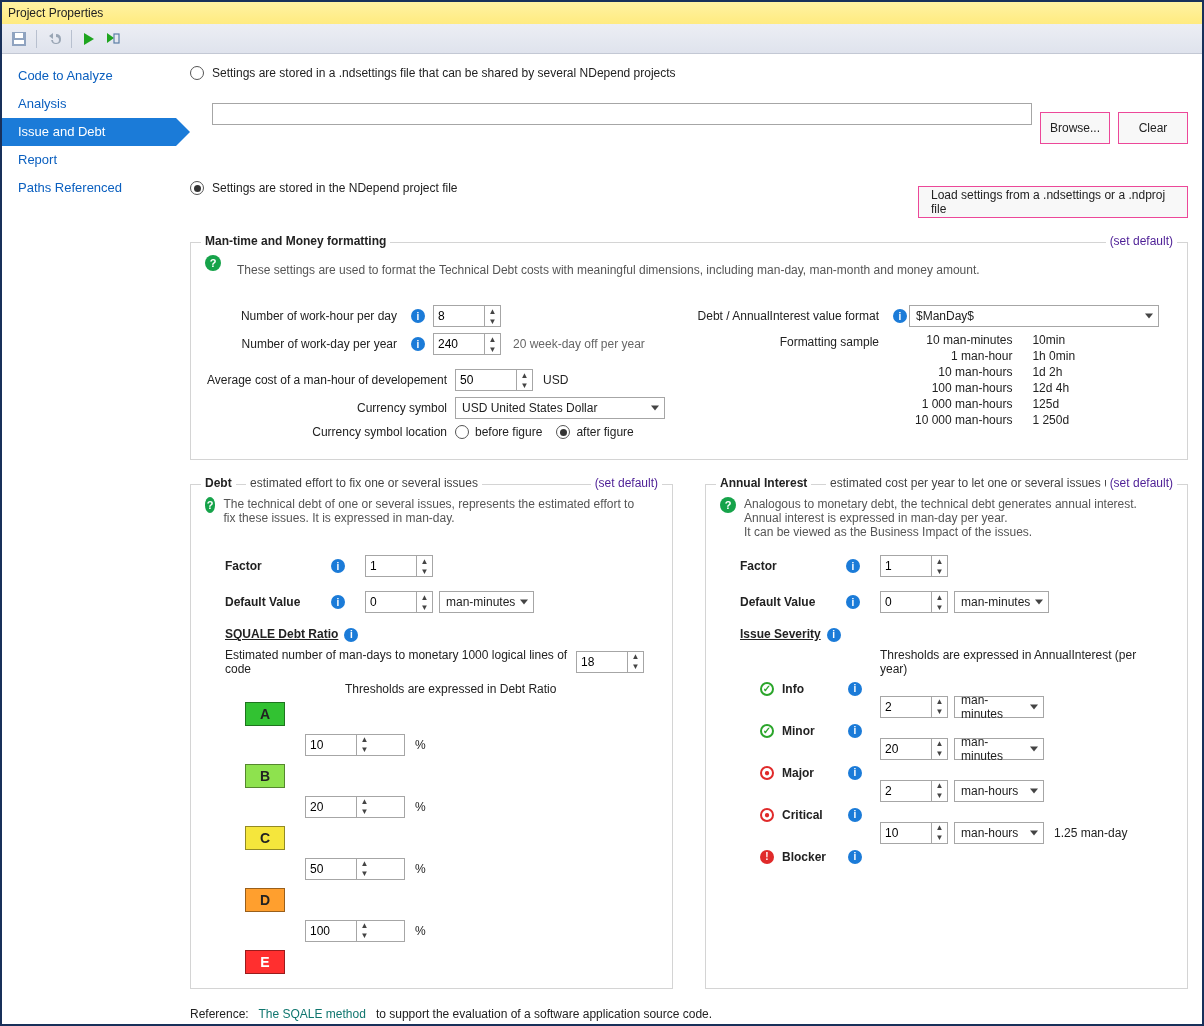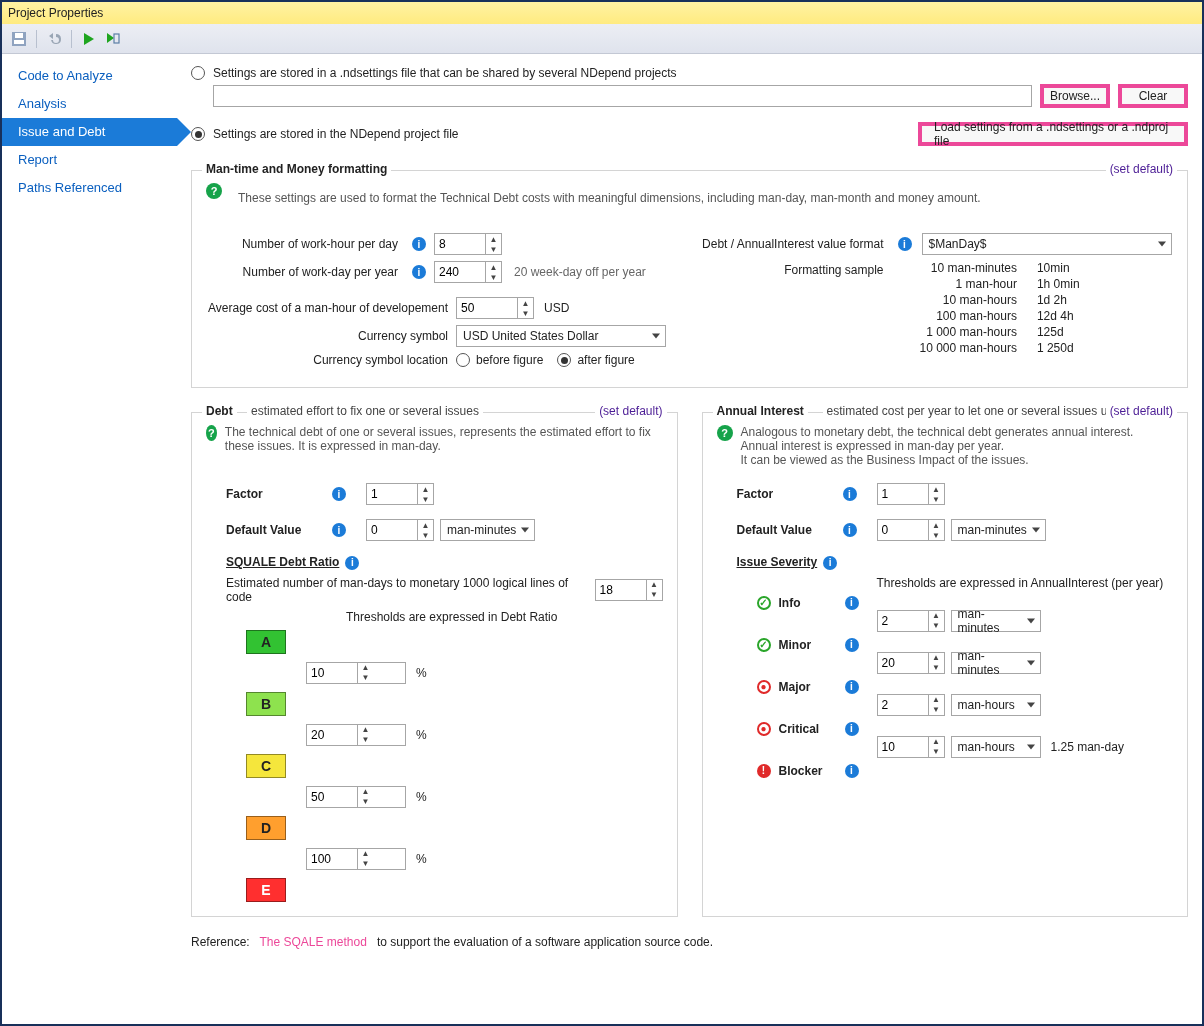--- a/index.html
+++ b/index.html
@@ -12,38 +12,38 @@
   .body { flex:1; display:flex; overflow:auto; }
   .sidebar { width:175px; padding-top:8px; background:#fff; }
   .side-item { height:28px; padding:6px 16px; color:#0a5fbf; cursor:pointer; position:relative; font-size:13px; }
   .side-item.sel { background:#1b7bd8; color:#fff; }
   .side-item.sel::after { content:""; position:absolute; right:-14px; top:0; border-top:14px solid transparent; border-bottom:14px solid transparent; border-left:14px solid #1b7bd8; }
   .content { flex:1; padding:8px 14px 14px 14px; }
   .store-row { display:flex; align-items:center; gap:8px; margin:4px 0; }
   .radio { width:14px; height:14px; border:1px solid #555; border-radius:50%; display:inline-flex; align-items:center; justify-content:center; flex-shrink:0; }
   .radio.checked::after { content:""; width:7px; height:7px; border-radius:50%; background:#333; }
   .path-input { flex:1; height:22px; border:1px solid #a6a6a6; background:#fff; }
-  .btn { height:24px; padding:0 12px; border:4px solid #ec4899; background:#f8f8f8; cursor:pointer; display:inline-flex; align-items:center; justify-content:center; font-size:12px; }
-  .group { border:1px solid #d4d4d4; padding:12px 14px 14px 14px; margin-top:24px; position:relative; }
+  .btn { height:32px; padding:0 12px; border:1px solid #ec4899; background:#f8f8f8; cursor:pointer; display:inline-flex; align-items:center; justify-content:center; font-size:12px;margin-top:28px; }
+  .group { border:1px solid #d4d4d4; padding:12px 28px 14px 14px; margin-top:24px; position:relative; }
   .group-title { position:absolute; top:-9px; left:10px; background:#fff; padding:0 4px; font-weight:700; font-size:12px; }
   .group-sub { position:absolute; top:-9px; background:#fff; padding:0 4px; font-size:12px; color:#444; }
-  .link { color:#ec4899; cursor:pointer; }
+  .link { color:#0f766e; cursor:pointer; }
   .setdef { position:absolute; top:-9px; right:10px; background:#fff; padding:0 4px; color:#4c1d95; font-size:12px; }
   .helpline { color:#555; margin:2px 0 10px 30px; font-size:12px; }
   .hico { display:inline-flex; width:16px; height:16px; border-radius:50%; background:#16a34a; color:#fff; align-items:center; justify-content:center; font-weight:700; margin-right:8px; font-size:11px; }
   .info { display:inline-flex; width:14px; height:14px; border-radius:50%; background:#1b7bd8; color:#fff; align-items:center; justify-content:center; font-size:10px; font-weight:700; margin-left:6px; vertical-align:middle; }
   .row { display:flex; align-items:center; margin:6px 0; }
   .lbl { text-align:right; padding-right:8px; font-size:12px; }
   .spin { display:inline-flex; height:22px; border:1px solid #a6a6a6; }
   .spin input { border:none; width:50px; padding:0 4px; font-size:12px; outline:none; }
   .spin .arrows { width:16px; border-left:1px solid #a6a6a6; display:flex; flex-direction:column; }
   .spin .arrows span { flex:1; display:flex; align-items:center; justify-content:center; font-size:8px; color:#444; }
   .sel-box { height:22px; border:1px solid #a6a6a6; background:#fff; display:inline-flex; align-items:center; padding:0 16px 0 6px; position:relative; min-width:80px; font-size:12px; }
   .sel-box::after { content:""; position:absolute; right:5px; top:50%; transform:translateY(-50%); border-left:4px solid transparent; border-right:4px solid transparent; border-top:5px solid #444; }
-  .cols { display:flex; gap:24px; }
+  .cols { display:flex; gap:32px; }
   .col { flex:1; }
   .samp-table { display:grid; grid-template-columns: auto auto; column-gap:20px; row-gap:2px; font-size:12px; }
   .samp-table .l { text-align:right; }
   .sec-label { font-weight:700; margin-top:14px; font-size:12px;text-decoration:underline; }
   .rating-box { width:40px; height:24px; border:1px solid rgba(0,0,0,.4); display:flex; align-items:center; justify-content:center; font-weight:700; font-size:14px; color:#222; }
   .r-A { background:#32c232; } .r-B { background:#8ee24e; } .r-C { background:#f5e63c; } .r-D { background:#ff9f2e; } .r-E { background:#ff2f2f; color:#fff; }
   .sev-ico { width:14px; height:14px; border-radius:50%; display:inline-flex; align-items:center; justify-content:center; font-size:10px; font-weight:700; color:#fff; flex-shrink:0;}
   .sev-blocker { background:#e02a2a; } .sev-critical { border:2px solid #e02a2a; background:#fff; color:#e02a2a; }
   .sev-minor { border:2px solid #2aa52a; background:#fff; color:#2aa52a; }
   .sev-info { border:2px solid #2aa52a; background:#fff; color:#2aa52a; }
@@ -165,21 +165,21 @@
               <span class="radio"></span>
                 <span style="margin:0 14px 0 6px">before figure</span>
               <span class="radio checked"></span>
                 <span style="margin-left:6px">after figure</span>
               </div>
           </div>
           <div class="col">
             <div class="row">
                 <div class="lbl" style="width:190px">Debt / AnnualInterest value format</div>
                 <span class="info">i</span>
-              <div class="sel-box" style="width:250px;margin-left:10px">$ManDay$</div>
+              <div class="sel-box" style="width:250px;margin-left:2px">$ManDay$</div>
               </div>
             <div class="row" style="align-items:flex-start">
                 <div class="lbl" style="width:190px;padding-top:2px">Formatting sample</div>
               <div class="samp-table" style="margin-left:28px">
                 <span class="l">10 man-minutes</span>
                   <span>10min</span>
                 <span class="l">1 man-hour</span>
                   <span>1h  0min</span>
                 <span class="l">10 man-hours</span>
                   <span>1d  2h</span>

